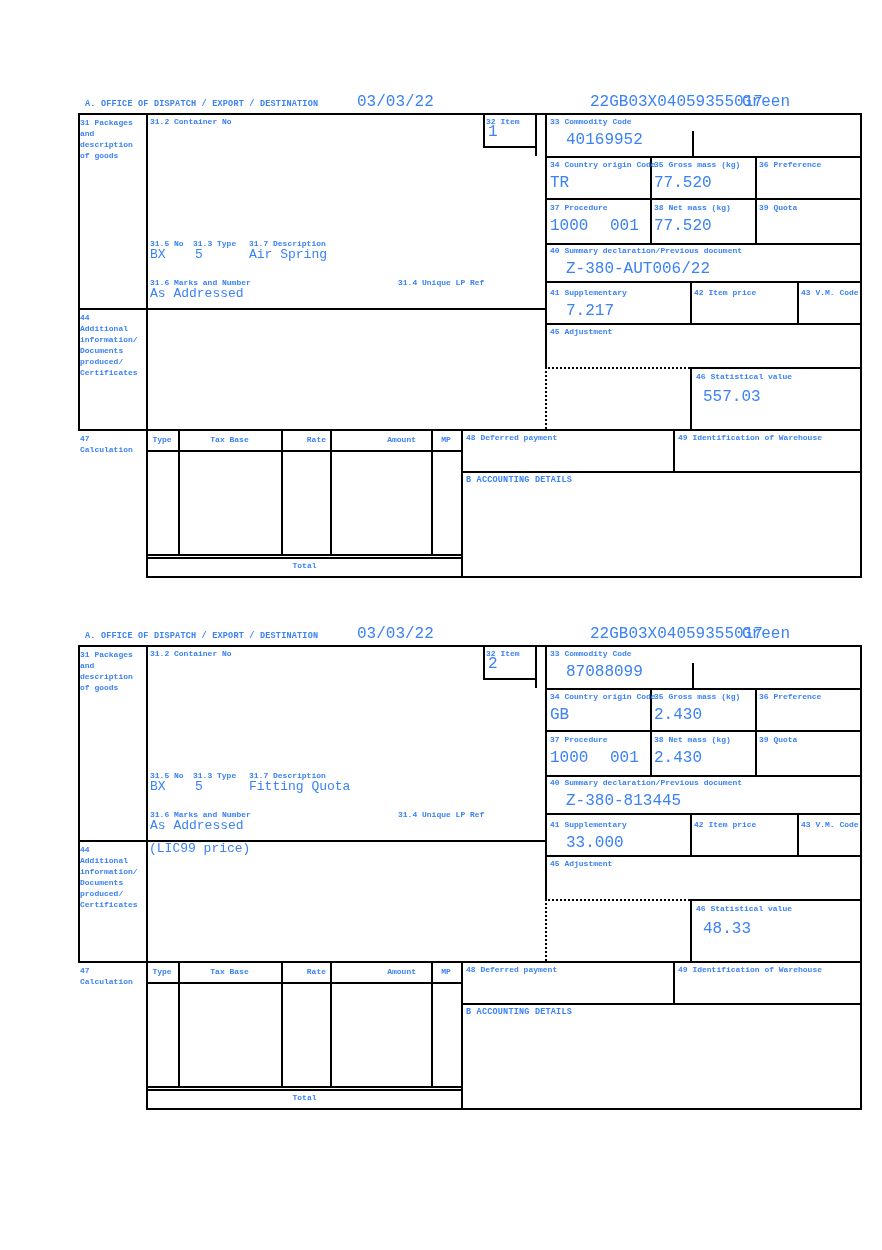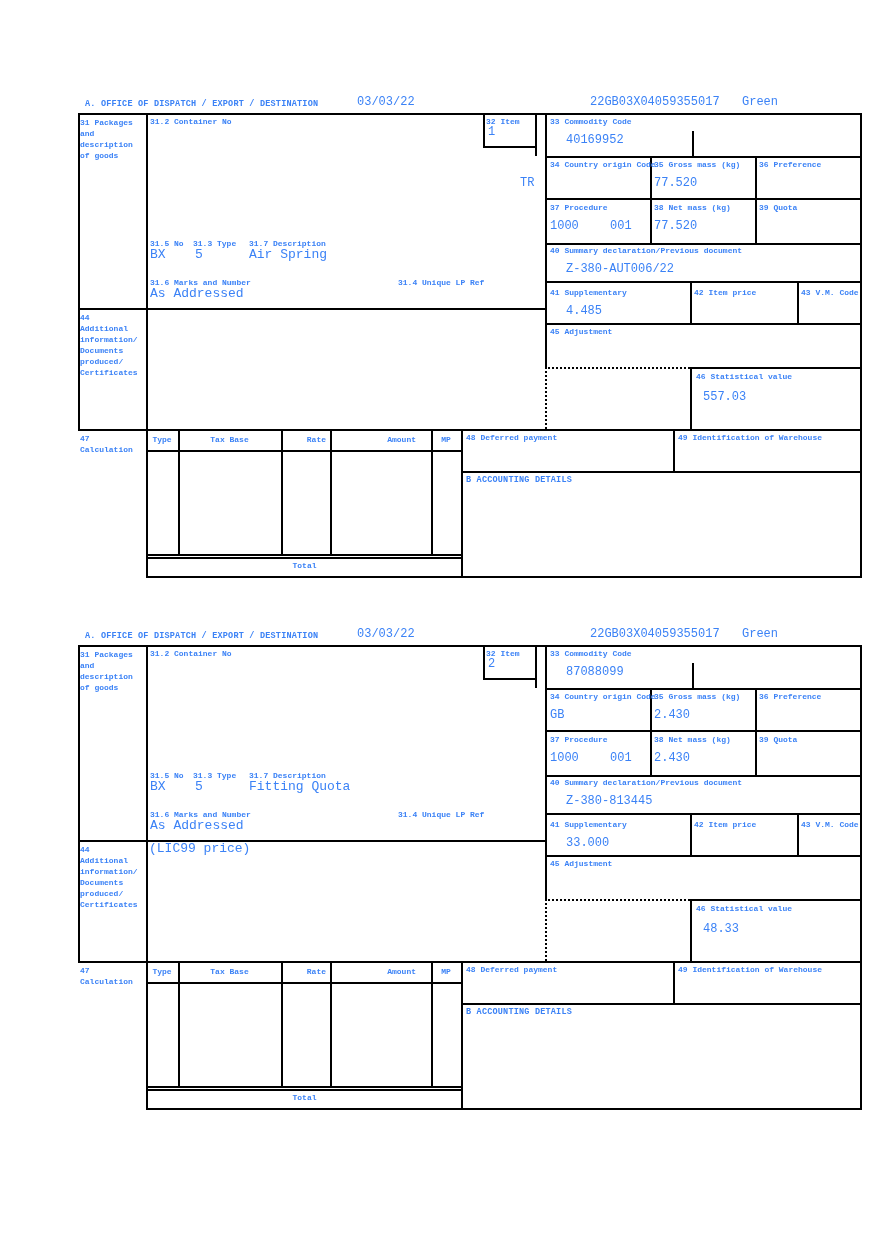--- a/index.html
+++ b/index.html
@@ -5,21 +5,21 @@
   html,body{margin:0;padding:0;background:#fff;}
   #page{position:relative;width:882px;height:1250px;background:#ffffff;overflow:hidden;
         font-family:Liberation Mono, monospace;color:#3b82f6;margin-top:16px;}
   .form{position:absolute;left:0;width:882px;height:482px;}
   .hl{position:absolute;height:2px;background:#000;}
   .vl{position:absolute;width:2px;background:#000;}
   .hld{position:absolute;height:0;border-top:2px dotted #000;}
   .vld{position:absolute;width:0;border-left:2px dotted #000;}
   .lbl{position:absolute;font-weight:bold;font-size:8px;line-height:9px;white-space:nowrap;}
   .lblblk{position:absolute;font-weight:bold;font-size:8px;line-height:11px;}
-  .val{position:absolute;font-size:12px;line-height:13px;white-space:nowrap;}
+  .val{position:absolute;font-size:16px;line-height:13px;white-space:nowrap;}
   .val13{position:absolute;font-size:13px;line-height:14px;white-space:nowrap;}
   .hdrlbl{position:absolute;font-weight:bold;font-size:8.5px;letter-spacing:.2px;white-space:nowrap;}
   .cell{position:absolute;font-weight:bold;font-size:8px;line-height:9px;}
 </style>
 </head>
 <body>
 
 <div id="page">
     <div class="form" style="top: 80px;">
 
@@ -73,21 +73,21 @@
       <div>of goods</div>
     </div>
     <div class="lbl" style="left:150px;top:21px;">31.2 Container No</div>
     <div class="lbl" style="left:486px;top:21px;">32 Item</div>
     <div class="val" style="left:488px;top:30px;">1</div>
     <div class="val" style="left:152px;top:33px;"></div>
     <div class="lbl" style="left:550px;top:21px;">33 Commodity Code</div>
     <div class="val" style="left:566px;top:38px;">40169952</div>
 
     <div class="lbl" style="left:550px;top:64px;">34 Country origin Code</div>
-    <div class="val" style="left:520px;top:81px;">TR</div>
+    <div class="val" style="left:550px;top:81px;">TR</div>
     <div class="lbl" style="left:654px;top:64px;">35 Gross mass (kg)</div>
     <div class="val" style="left:654px;top:81px;">77.520</div>
     <div class="lbl" style="left:759px;top:64px;">36 Preference</div>
     <div class="val" style="left:759px;top:81px;"></div>
 
     <div class="lbl" style="left:550px;top:107px;">37 Procedure</div>
     <div class="val" style="left:550px;top:124px;">1000</div>
     <div class="val" style="left:610px;top:124px;">001</div>
     <div class="lbl" style="left:654px;top:107px;">38 Net mass (kg)</div>
     <div class="val" style="left:654px;top:124px;">77.520</div>
@@ -101,21 +101,21 @@
     <div class="val13" style="left:195px;top:152px;">5</div>
     <div class="val13" style="left:249px;top:152px;">Air Spring</div>
     <div class="lbl" style="left:150px;top:182px;">31.6 Marks and Number</div>
     <div class="lbl" style="left:398px;top:182px;">31.4 Unique LP Ref</div>
     <div class="val13" style="left:150px;top:191px;">As Addressed</div>
     <div class="val" style="left:470px;top:191px;"></div>
 
     <div class="lbl" style="left:550px;top:150px;">40 Summary declaration/Previous document</div>
     <div class="val" style="left:566px;top:167px;">Z-380-AUT006/22</div>
     <div class="lbl" style="left:550px;top:192px;">41 Supplementary</div>
-    <div class="val" style="left:566px;top:209px;">4.485</div>
+    <div class="val" style="left:566px;top:209px;">7.217</div>
     <div class="lbl" style="left:694px;top:192px;">42 Item price</div>
     <div class="val" style="left:694px;top:209px;"></div>
     <div class="lbl" style="left:801px;top:192px;">43 V.M. Code</div>
     <div class="val" style="left:801px;top:209px;"></div>
 
     <div class="lblblk" style="left:80px;top:216px;">
       <div>44</div>
       <div>Additional</div>
       <div>information/</div>
       <div>Documents</div>

